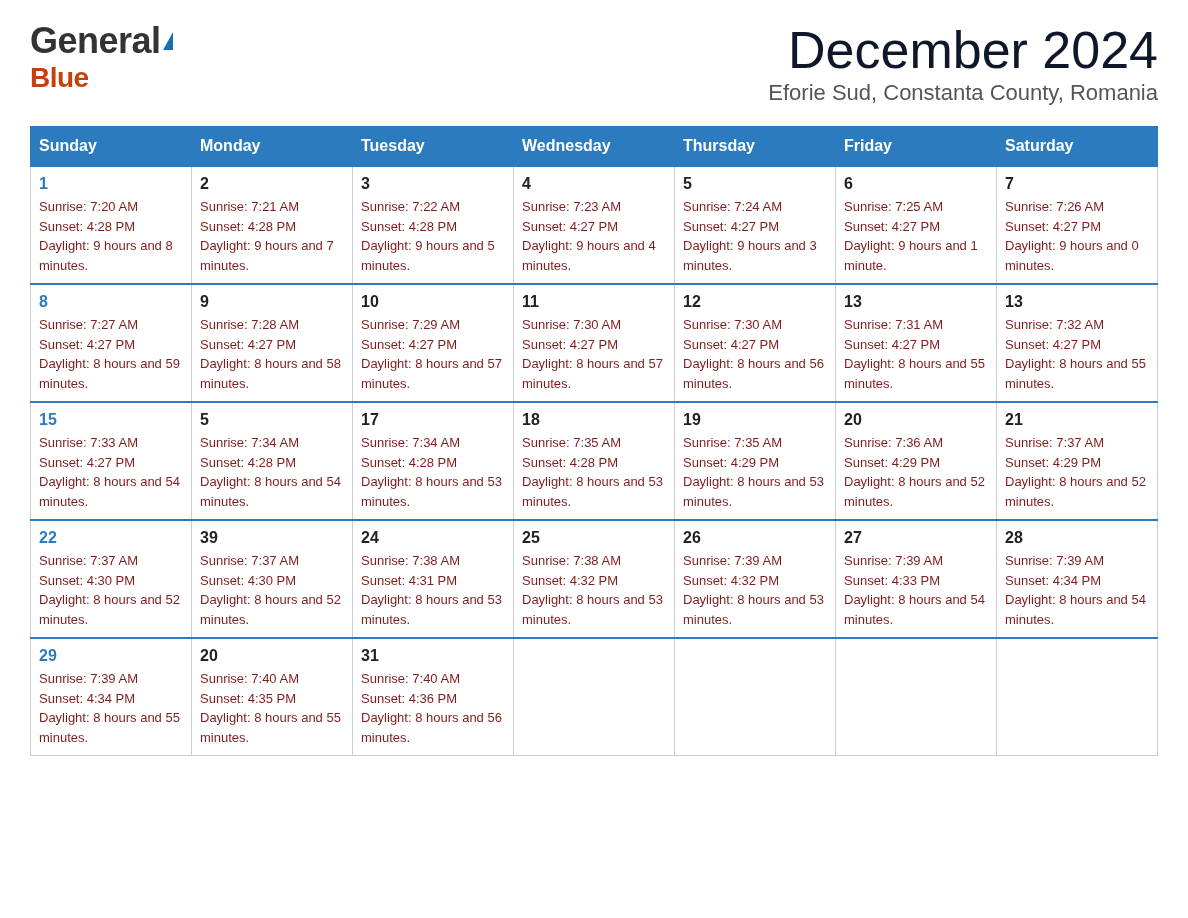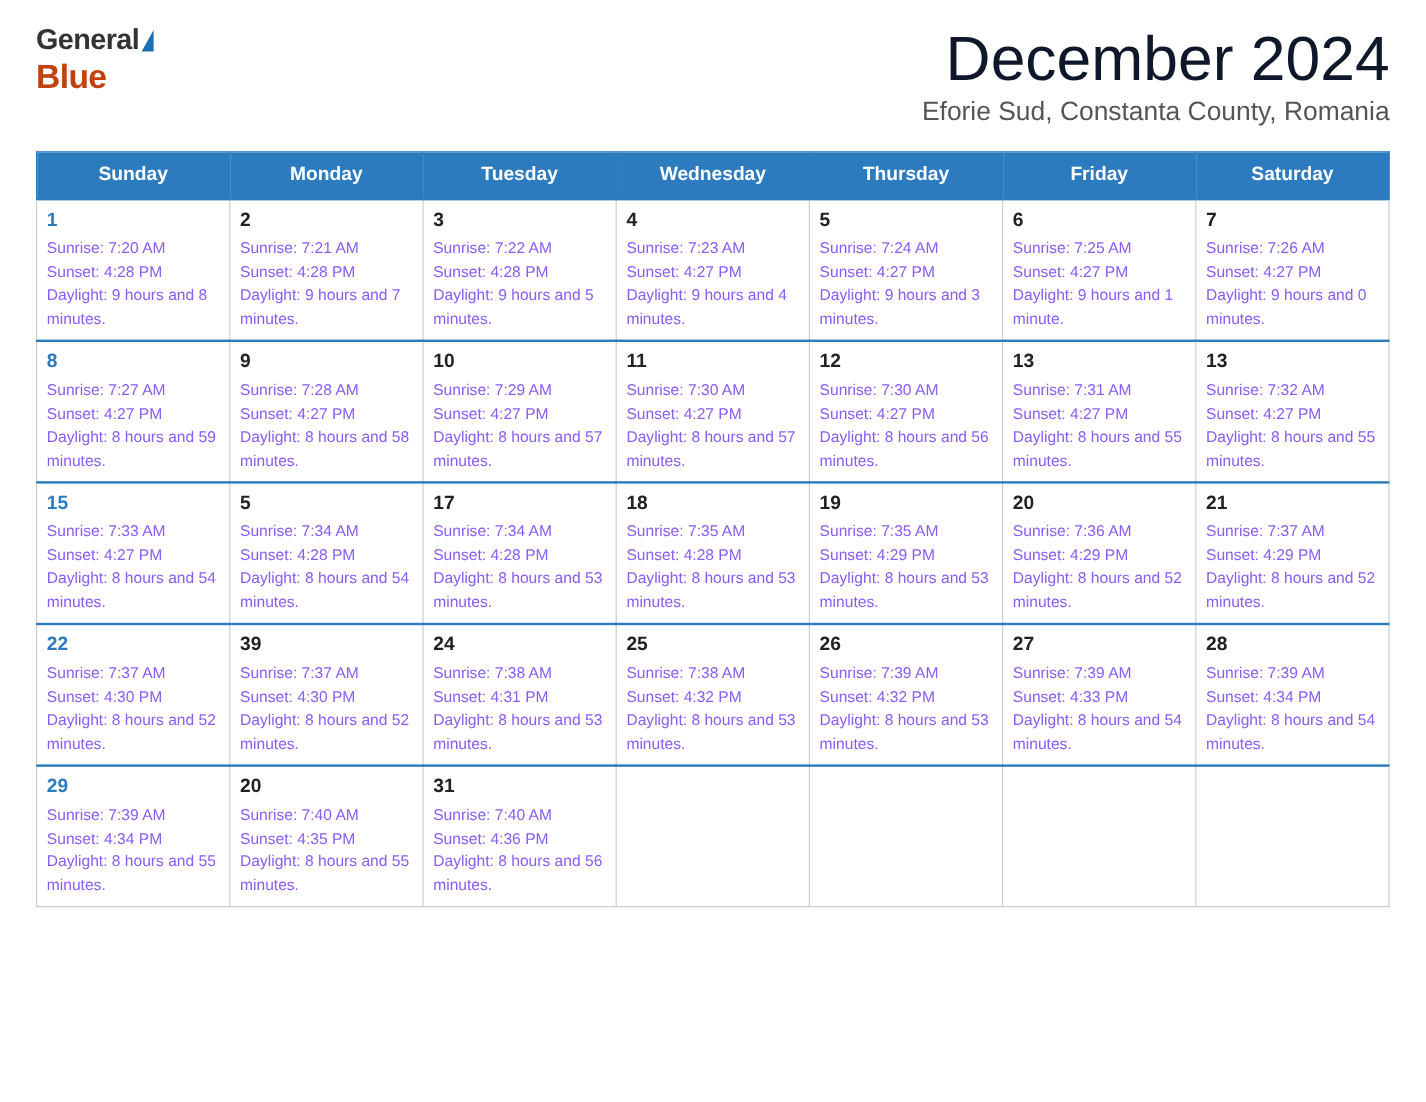--- a/index.html
+++ b/index.html
@@ -15,21 +15,21 @@
       justify-content: space-between;
       align-items: flex-start;
       margin-bottom: 20px;
     }
     .logo {
       display: flex;
       flex-direction: column;
       align-items: flex-start;
     }
     .logo-general {
-      font-size: 24px;
+      font-size: 36px;
       font-weight: bold;
       color: #333;
       letter-spacing: -0.5px;
     }
     .logo-blue {
       font-size: 28px;
       font-weight: bold;
       color: #c2410c;
       letter-spacing: -0.5px;
     }
@@ -62,39 +62,39 @@
     table {
       width: 100%;
       border-collapse: collapse;
     }
     thead tr th {
       background-color: #2d7bbf;
       color: #fff;
       font-size: 16px;
       font-weight: bold;
       padding: 10px 8px;
-      text-align: center;
+      text-align: left;
       border: 1px solid #2d7bbf;
     }
     tbody tr td {
       border: 1px solid #ccc;
       vertical-align: top;
       padding: 8px;
       width: 14.28%;
       min-height: 100px;
     }
     .day-number {
       font-size: 16px;
       font-weight: bold;
       color: #222;
       margin-bottom: 4px;
     }
     .day-info {
       font-size: 13px;
-      color: #8b5cf6;
+      color: #7f1d1d;
       line-height: 1.5;
     }
     tbody tr td:first-child .day-number {
       color: #2d7bbf;
     }
     tbody tr {
       border-top: 2px solid #2d7bbf;
     }
     .empty-cell {
       background: #fff;

